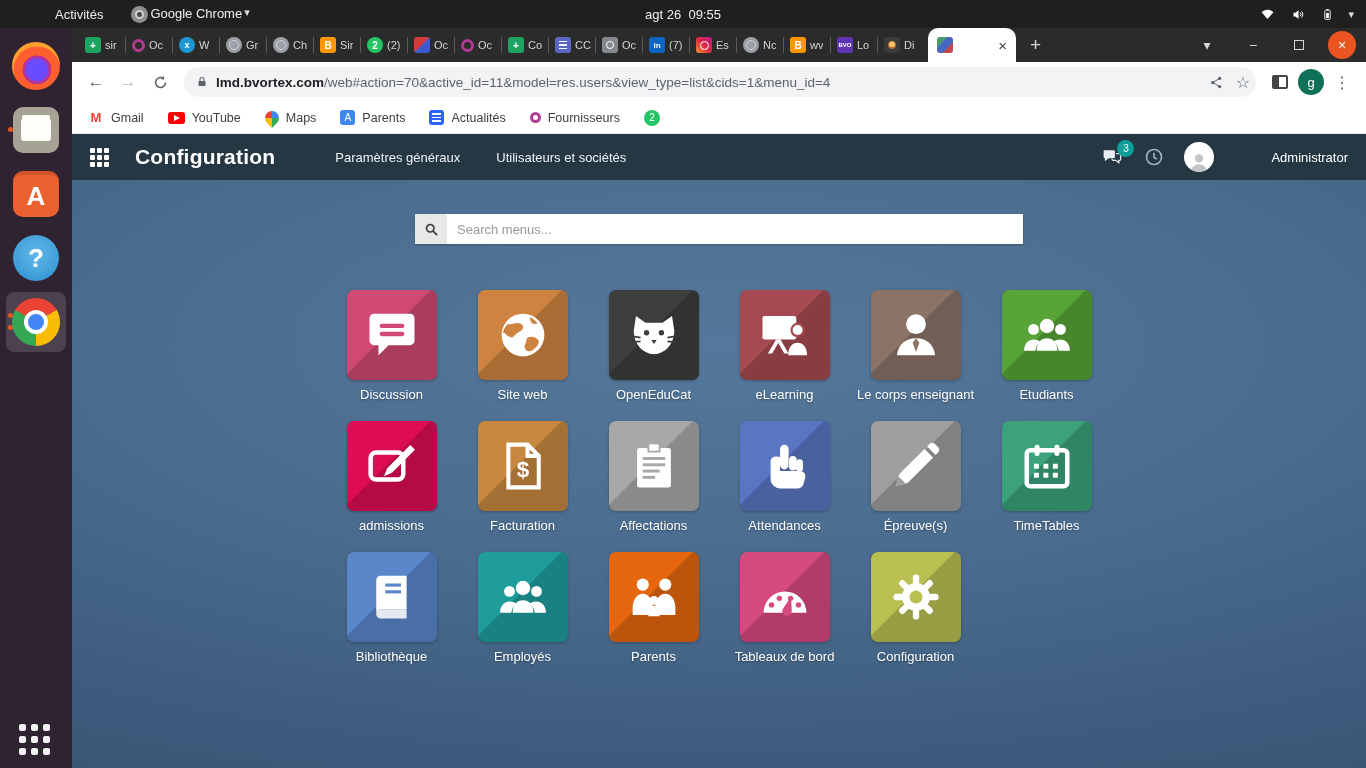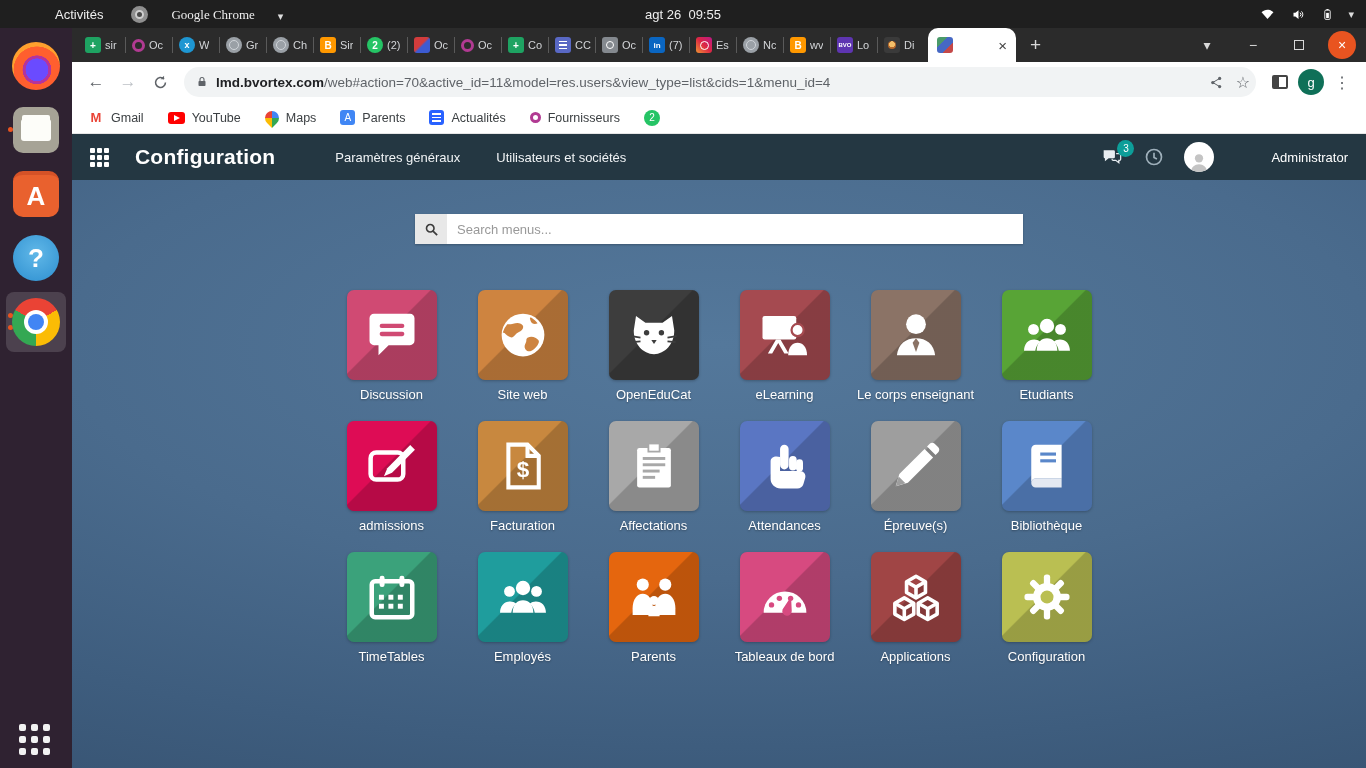--- a/index.html
+++ b/index.html
@@ -2,21 +2,21 @@
 <html><head>
 <meta charset="utf-8">
 <style>
   * { margin:0; padding:0; box-sizing:border-box; }
   html,body { width:1366px; height:768px; overflow:hidden; font-family:"Liberation Sans", sans-serif; }
   .screen { width:1366px; height:768px; display:flex; flex-direction:column; background:#2d2d2d; }
 
   
   .topbar { height:28px; background:#1f1f1f; color:#eee; display:flex; align-items:center; font-size:13px; flex:none; position:relative; z-index:5; }
   .topbar .activities { padding:0 18px 0 16px;margin-left:39px; }
-  .topbar .appmenu { display:flex; align-items:flex-end; gap:23px; padding:0 10px;font-family:Liberation Serif, serif; }
+  .topbar .appmenu { display:flex; align-items:flex-start; gap:2px; padding:0 10px; }
   .chrome-mono { width:17px; height:17px; border-radius:50%; background:#8f8f8f; position:relative; }
   .chrome-mono::after { content:""; position:absolute; inset:4px; border-radius:50%; background:#4a4a4a; border:2px solid #cfcfcf; }
   .topbar .clock { position:absolute; left:50%; transform:translateX(-50%); white-space:pre; }
   .topbar .tray { margin-left:auto; display:flex; align-items:center; gap:14px; padding-right:12px; }
   .topbar .tray svg { display:block; }
   .caret { font-size:11px; color:#ddd; }
 
   .mainrow { flex:1; display:flex; min-height:0; }
 
   
@@ -532,53 +532,53 @@
               <svg viewBox="0 0 24 24">
                   <path d="M3 21l1.6-5.4L15.8 4.4l3.8 3.8L8.4 19.4z" fill="#fff"></path>
                   <path d="M16.9 3.3l1.2-1.2c.6-.6 1.6-.6 2.2 0l1.6 1.6c.6.6.6 1.6 0 2.2l-1.2 1.2z" fill="#fff"></path>
                   <path d="M3 21l1.3-4.3 3 3z" fill="currentColor"></path>
                 </svg>
             </div>
             <div class="app-label">Épreuve(s)</div>
           </div>
 
           <div class="cell">
-            <div class="tile" style="background-color: rgb(90, 135, 202); color: rgb(90, 135, 202);">
-              <svg viewBox="0 0 24 24">
-                  <path d="M5 4.5c0-1.1.9-2 2-2h11.5v15H7c-1.1 0-2 .9-2 2z" fill="#fff"></path>
-                  <path d="M5 19.5c0-1.1.9-2 2-2h11.5v4H7c-1.1 0-2-.9-2-2z" fill="#fff" opacity=".85"></path>
-                  <g fill="currentColor">
-                    <rect x="9" y="6" width="7" height="1.4"></rect>
-                    <rect x="9" y="9" width="7" height="1.4"></rect>
-                  </g>
-                </svg>
-            </div>
-            <div class="app-label">Bibliothèque</div>
-          </div>
-
-          <div class="cell">
             <div class="tile" style="background-color: rgb(59, 162, 123); color: rgb(59, 162, 123);">
               <svg viewBox="0 0 24 24">
                   <rect x="3" y="5" width="18" height="16" rx="1.5" fill="none" stroke="#fff" stroke-width="2"></rect>
                   <rect x="6.5" y="2.5" width="2.2" height="5" rx="1" fill="#fff"></rect>
                   <rect x="15.3" y="2.5" width="2.2" height="5" rx="1" fill="#fff"></rect>
                   <g fill="#fff">
                     <rect x="6.2" y="11" width="2.2" height="2.2"></rect>
                     <rect x="10.4" y="11" width="2.2" height="2.2"></rect>
                     <rect x="14.6" y="11" width="2.2" height="2.2"></rect>
                     <rect x="6.2" y="15" width="2.2" height="2.2"></rect>
                     <rect x="10.4" y="15" width="2.2" height="2.2"></rect>
                     <rect x="14.6" y="15" width="2.2" height="2.2"></rect>
                   </g>
                 </svg>
             </div>
             <div class="app-label">TimeTables</div>
           </div>
 
           <div class="cell">
+            <div class="tile" style="background-color: rgb(90, 135, 202); color: rgb(90, 135, 202);">
+              <svg viewBox="0 0 24 24">
+                  <path d="M5 4.5c0-1.1.9-2 2-2h11.5v15H7c-1.1 0-2 .9-2 2z" fill="#fff"></path>
+                  <path d="M5 19.5c0-1.1.9-2 2-2h11.5v4H7c-1.1 0-2-.9-2-2z" fill="#fff" opacity=".85"></path>
+                  <g fill="currentColor">
+                    <rect x="9" y="6" width="7" height="1.4"></rect>
+                    <rect x="9" y="9" width="7" height="1.4"></rect>
+                  </g>
+                </svg>
+            </div>
+            <div class="app-label">Bibliothèque</div>
+          </div>
+
+          <div class="cell">
             <div class="tile" style="background-color: rgb(31, 157, 157); color: rgb(31, 157, 157);">
               <svg viewBox="0 0 24 24" fill="#fff">
                   <circle cx="6" cy="9.5" r="2.4"></circle>
                   <circle cx="18" cy="9.5" r="2.4"></circle>
                   <circle cx="12" cy="8" r="3.2"></circle>
                   <path d="M1.8 19c0-3 1.8-5 4.5-5 1 0 2 .3 2.7 1-1.2 1-2 2.4-2.2 4z"></path>
                   <path d="M22.2 19c0-3-1.8-5-4.5-5-1 0-2 .3-2.7 1 1.2 1 2 2.4 2.2 4z"></path>
                   <path d="M7.4 19c0-3.6 2-5.6 4.6-5.6s4.6 2 4.6 5.6z"></path>
                 </svg>
             </div>
@@ -608,33 +608,20 @@
                     <circle cx="9.5" cy="12.6" r="1.2"></circle>
                     <circle cx="14.5" cy="12.6" r="1.2"></circle>
                     <circle cx="18" cy="15.5" r="1.2"></circle>
                     <path d="M10.9 17.6l3.8-5.8.3 6.4a2.1 2.1 0 1 1-4.1-.6z"></path>
                   </g>
                 </svg>
             </div>
             <div class="app-label">Tableaux de bord</div>
           </div>
 
-          <div class="cell">
-            <div class="tile" style="background-color: rgb(160, 69, 69); color: rgb(160, 69, 69);">
-              <svg viewBox="0 0 24 24" fill="none" stroke="#fff" stroke-width="1.6" stroke-linejoin="round">
-                  <path d="M12 2.8l4.2 2.4v4.8L12 12.4 7.8 10V5.2z"></path>
-                  <path d="M12 7.6v4.8M12 7.6l4.2-2.4M12 7.6L7.8 5.2"></path>
-                  <path d="M6.8 12.4L11 14.8v4.8L6.8 22 2.6 19.6v-4.8z"></path>
-                  <path d="M6.8 17.2v4.8M6.8 17.2l4.2-2.4M6.8 17.2l-4.2-2.4"></path>
-                  <path d="M17.2 12.4l4.2 2.4v4.8L17.2 22 13 19.6v-4.8z"></path>
-                  <path d="M17.2 17.2v4.8M17.2 17.2l4.2-2.4M17.2 17.2L13 14.8"></path>
-                </svg>
-            </div>
-            <div class="app-label">Applications</div>
-          </div>
 
           <div class="cell">
             <div class="tile" style="background-color: rgb(186, 191, 82); color: rgb(186, 191, 82);">
               <svg viewBox="0 0 24 24">
                   <g fill="#fff">
                     <rect x="10.6" y="2" width="2.8" height="20" rx="1.2"></rect>
                     <rect x="10.6" y="2" width="2.8" height="20" rx="1.2" transform="rotate(45 12 12)"></rect>
                     <rect x="10.6" y="2" width="2.8" height="20" rx="1.2" transform="rotate(90 12 12)"></rect>
                     <rect x="10.6" y="2" width="2.8" height="20" rx="1.2" transform="rotate(135 12 12)"></rect>
                     <circle cx="12" cy="12" r="6.2"></circle>

